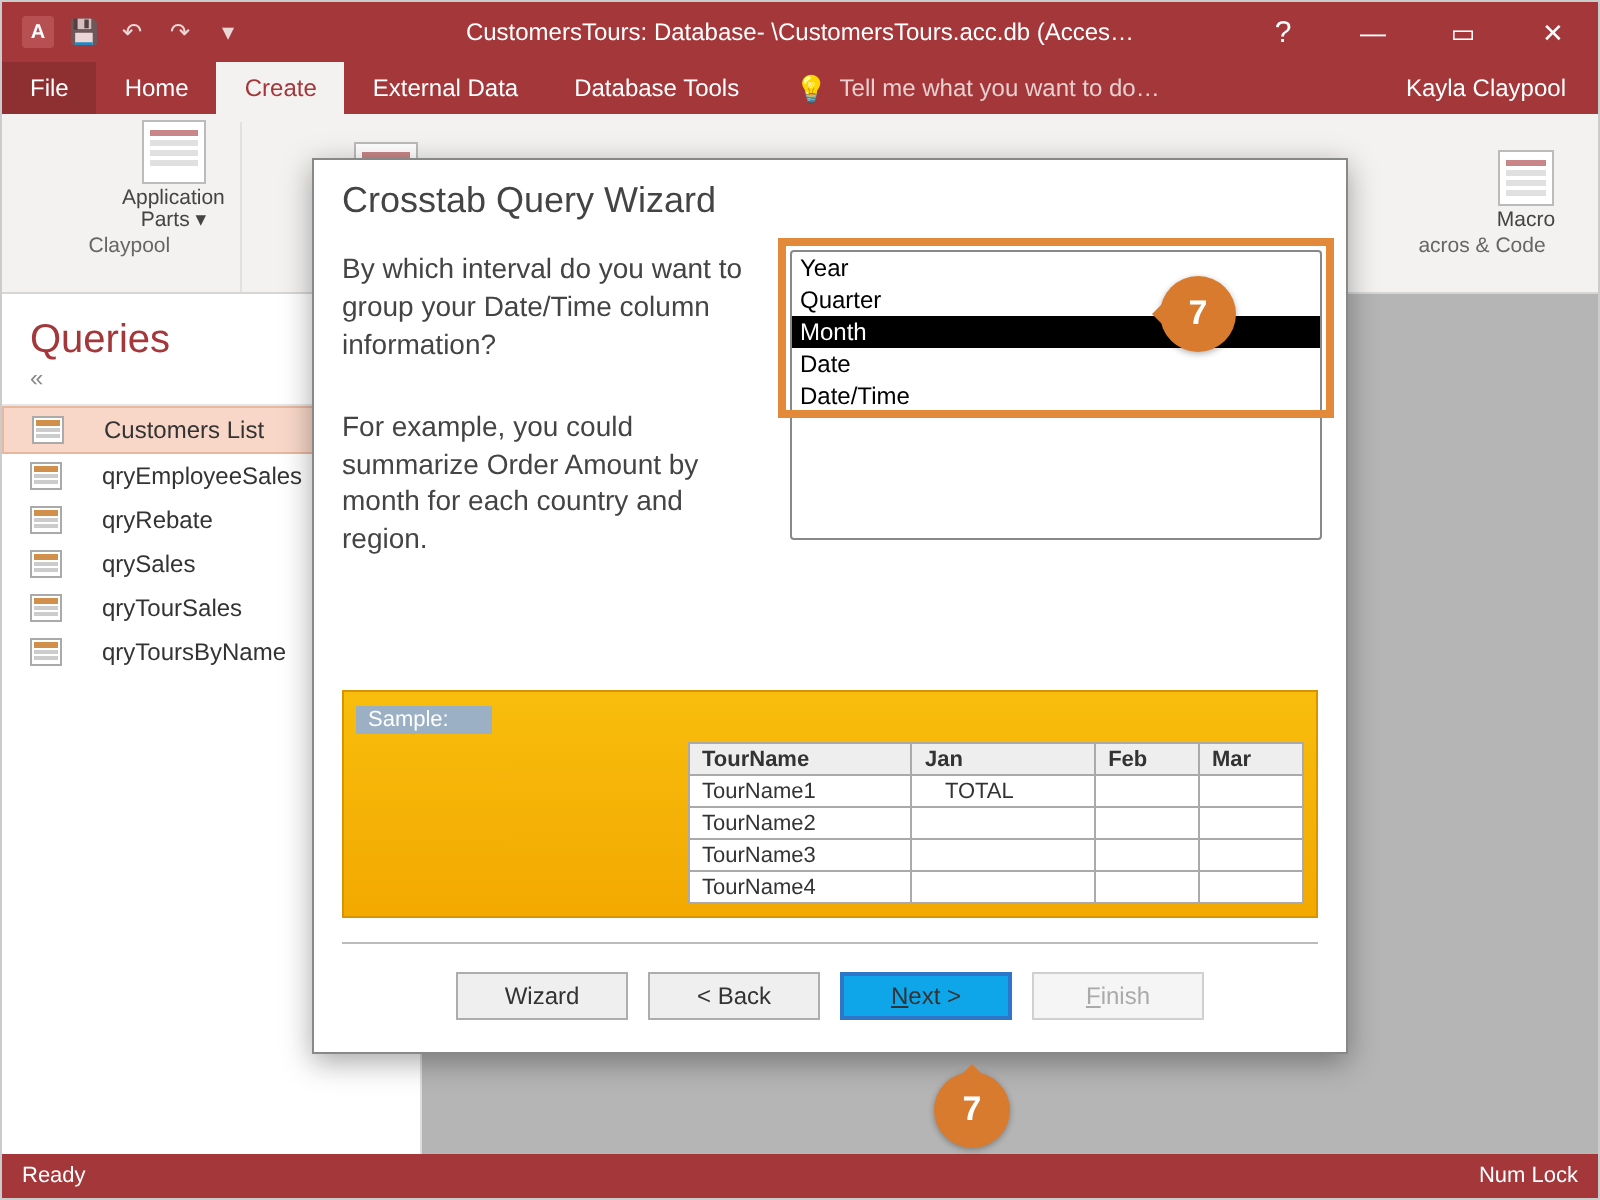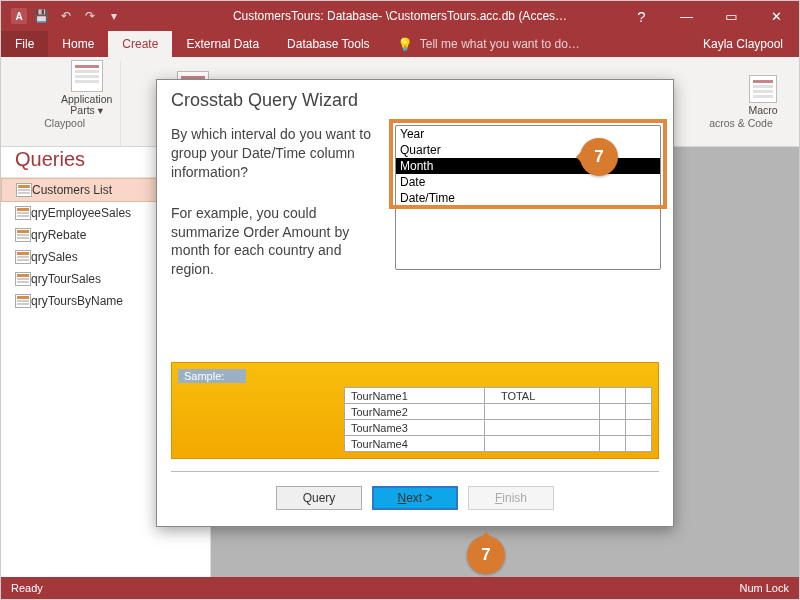--- a/index.html
+++ b/index.html
@@ -30,23 +30,23 @@
   .ribbtn { display:flex; flex-direction:column; align-items:center; gap:2px; min-width:40px; }
   .ribbtn .ico { width:28px; height:28px; background:#fff; border:1px solid #bbb; position:relative; }
   .ribbtn .ico.big { width:32px; height:32px; }
   .ribbtn .ico::after { content:""; position:absolute; left:3px; right:3px; top:4px; height:3px; background:#a4373a; opacity:.6; box-shadow: 0 5px 0 #ccc, 0 10px 0 #ccc, 0 15px 0 #ccc; }
   .ribbtn .txt { font-size:10.5px; text-align:center; line-height:1.1; }
   .mini-ico { width:20px; height:18px; background:#fff; border:1px solid #bbb; position:relative; }
   .mini-ico::after{ content:""; position:absolute; left:2px; right:2px; top:3px; height:2px; background:#a4373a; opacity:.5; box-shadow: 0 4px 0 #ccc, 0 8px 0 #ccc; }
   
   .bodyarea { position:absolute; top:146px; bottom:22px; left:0; right:0; background:#fff; display:flex; }
   .navpane { width:210px; background:#fff; border-right:1px solid #ddd; }
-  .navpane .hdr { color:#a4373a; font-size:20px; padding:1px 14px 6px; font-family: "Segoe UI Light","Segoe UI"; border-bottom:1px solid #e5e5e5; display:flex; align-items:flex-start; justify-content:space-between; }
+  .navpane .hdr { color:#a4373a; font-size:20px; padding:12px 14px 6px; font-family: "Segoe UI Light","Segoe UI"; border-bottom:1px solid #e5e5e5; display:flex; align-items:flex-start; justify-content:space-between;flex-direction:column; }
   .navpane .hdr .caret { font-size:12px; color:#888; }
-  .navitem { display:flex; align-items:flex-start; gap:0; padding:4px 14px; font-size:12px; color:#333; }
+  .navitem { display:flex; align-items:flex-start; gap:20px; padding:4px 14px; font-size:12px; color:#333; }
   .navitem.sel { background:#f8d7c8; border:1px solid #e8b79f; }
   .navitem .qico { width:16px; height:14px; background:linear-gradient(#fff,#fff); border:1px solid #aaa; position:relative; }
   .navitem .qico::before { content:""; position:absolute; left:1px; top:1px; right:1px; height:3px; background:#d08f4a; }
   .navitem .qico::after { content:""; position:absolute; left:1px; right:1px; top:5px; height:2px; background:#ccc; box-shadow:0 3px 0 #ccc; }
   .content { flex:1; background:#b5b5b5; }
   
   .status { position:absolute; bottom:0; left:0; right:0; height:22px; background:#a4373a; color:#fff; font-size:11px; display:flex; align-items:center; padding:0 10px; justify-content:space-between; }
   
   .dlg { position:absolute; left:155px; top:78px; width:518px; height:448px; background:#fff; border:1px solid #888; box-shadow:0 4px 14px rgba(0,0,0,.35); display:flex; flex-direction:column; font-size:12px; color:#333; }
   .dlg .dtitle { padding:10px 14px 6px; font-size:18px; color:#444; }
@@ -219,20 +219,26 @@
           <option selected="">Month</option>
           <option>Date</option>
           <option>Date/Time</option>
         </select>
     </div>
   </div>
   <div class="sample">
     <span class="slabel">Sample:</span>
     <table class="sgrid">
       <tbody>
+          <tr>
+        <th>TourName</th>
+        <th>Jan</th>
+        <th>Feb</th>
+        <th>Mar</th>
+      </tr>
       <tr>
             <td>TourName1</td>
             <td class="total">TOTAL</td>
             <td></td>
             <td></td>
           </tr>
       <tr>
             <td>TourName2</td>
             <td></td>
             <td></td>
@@ -248,20 +254,21 @@
             <td>TourName4</td>
             <td></td>
             <td></td>
             <td></td>
           </tr>
     </tbody>
       </table>
   </div>
   <div class="dlgsep2"></div>
   <div class="dbtns">
-    <button>Query</button>
+    <button>Wizard</button>
+    <button>&lt; Back</button>
     <button class="primary"><span class="ul">N</span><span>ext &gt;</span></button>
     <button disabled=""><span class="ul">F</span><span>inish</span></button>
   </div>
 </div>
 
 <div class="badge b1">7</div>
 <div class="badge b2">7</div>
 
 </body></html>

